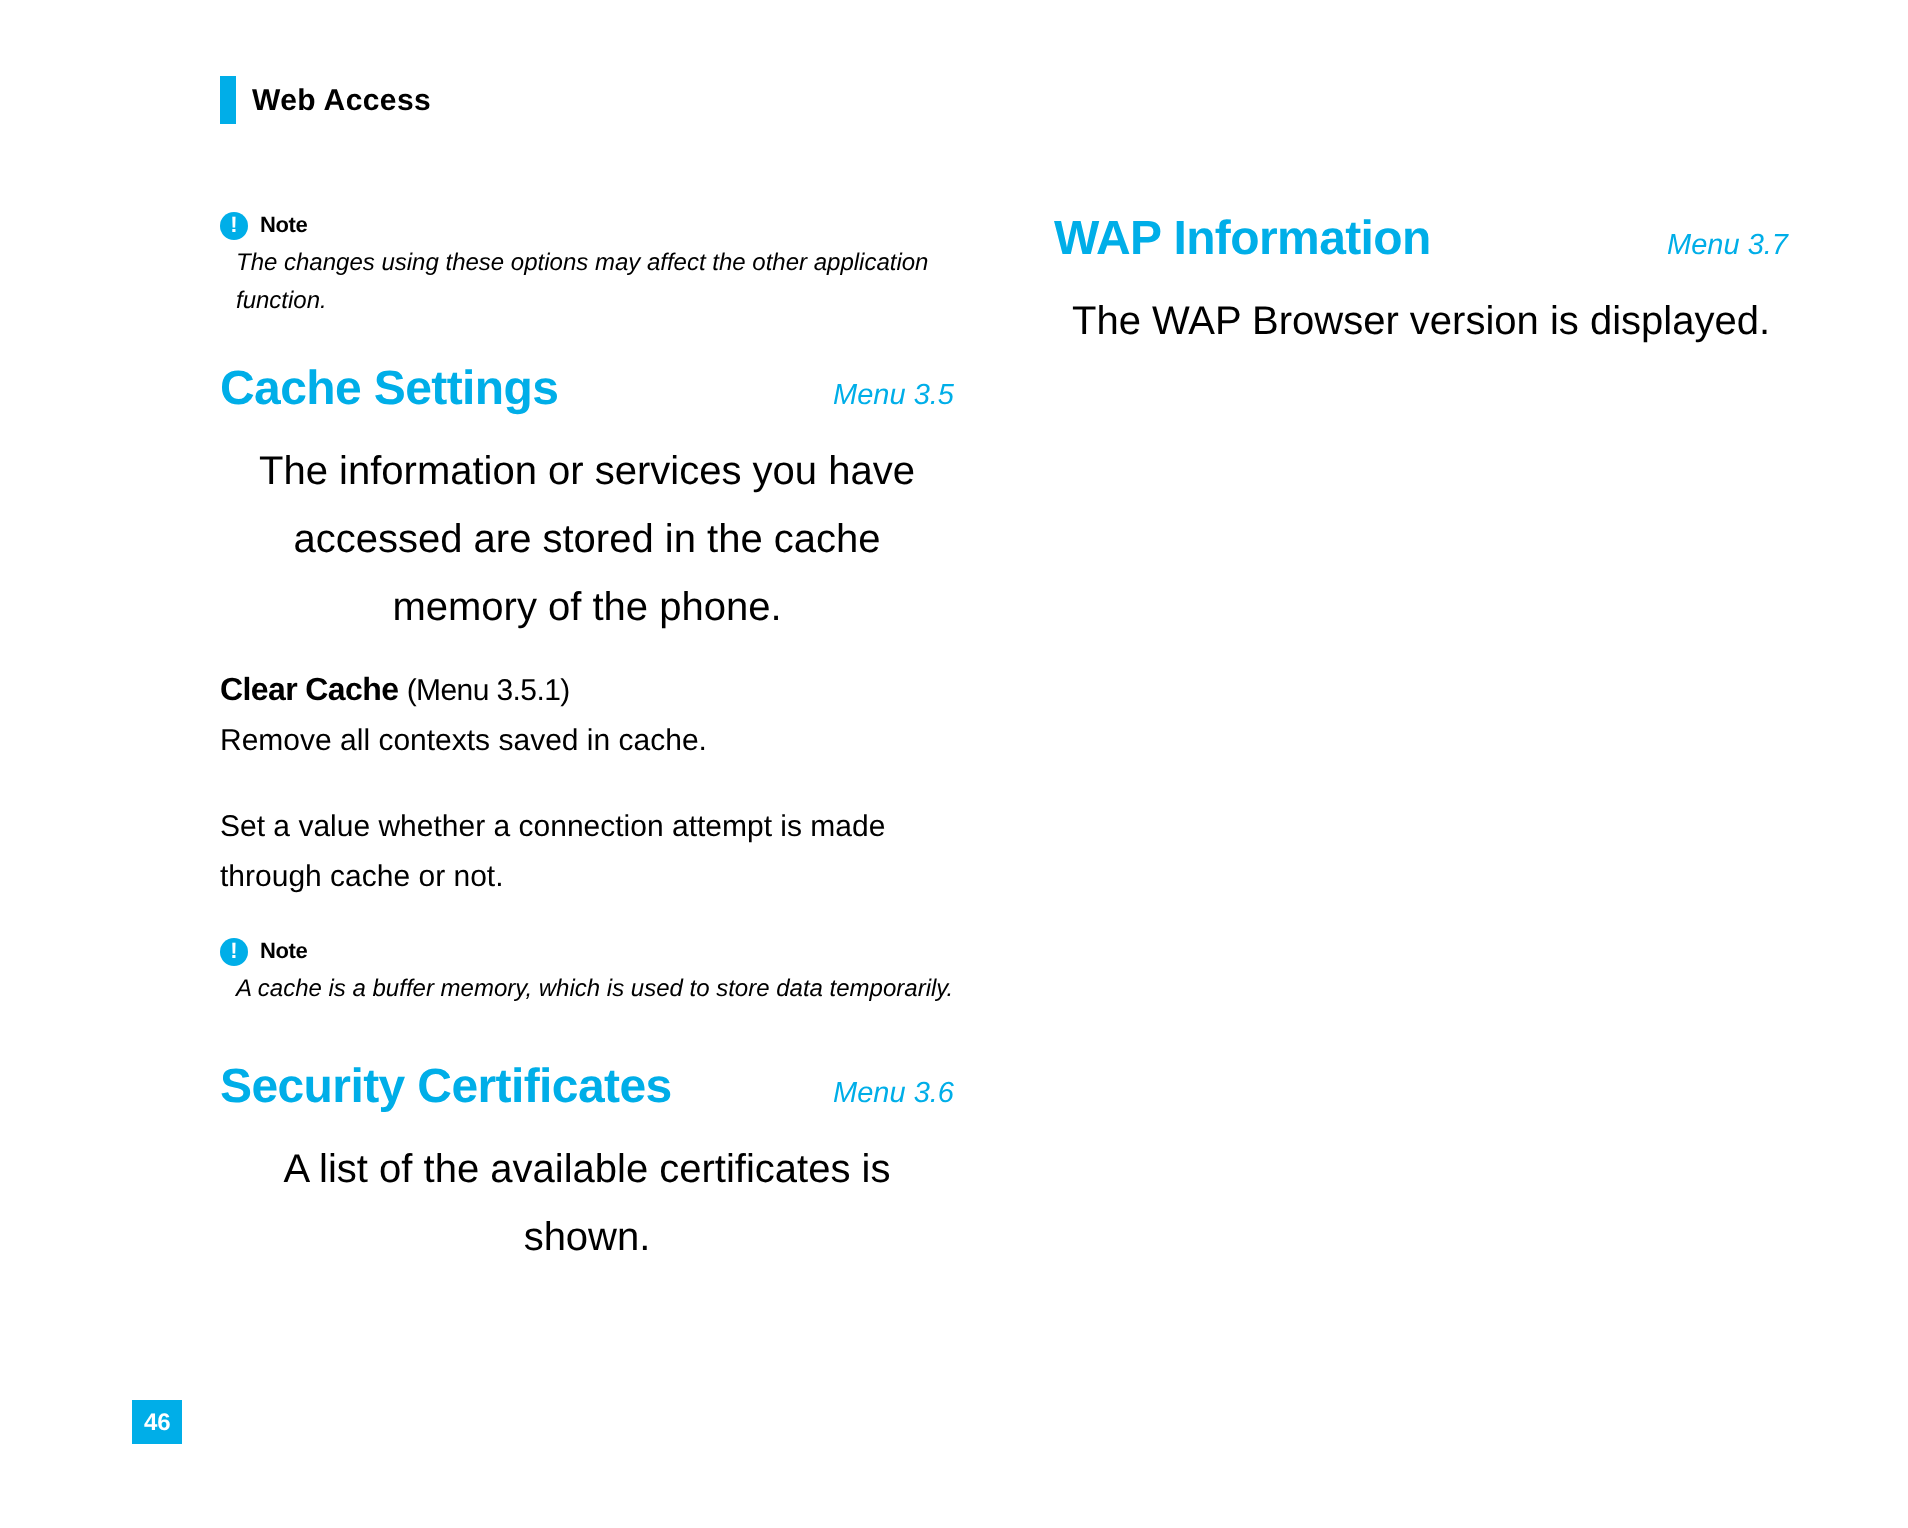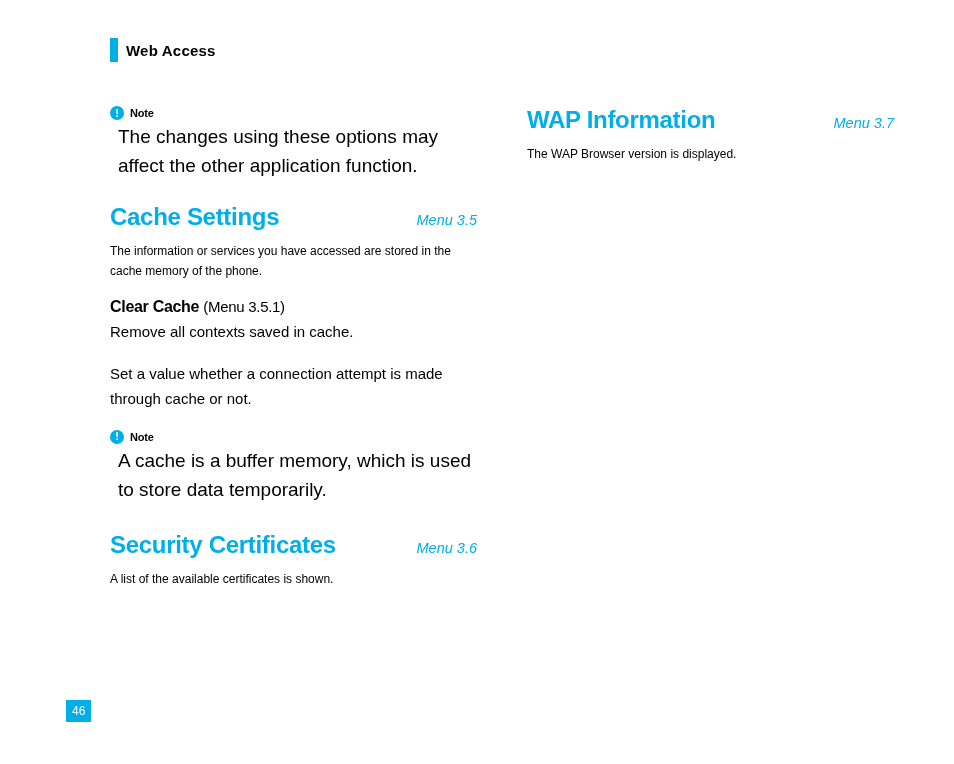--- a/index.html
+++ b/index.html
@@ -60,47 +60,49 @@
     justify-content: center;
     margin-right: 6px;
     line-height: 1;
   }
   .note-label {
     font-weight: 900;
     font-size: 11px;
     letter-spacing: -0.2px;
   }
   .note-text {
-    font-size: 19px;
+    font-size: 12px;
     line-height: 1.55;
     padding-left: 8px;
     max-width: 380px;
+    font-style: italic;
   }
   .section-row {
     display: flex;
     justify-content: space-between;
     align-items: baseline;
     margin-bottom: 10px;
   }
   .section-title {
     color: #00aee8;
     font-weight: 900;
     font-size: 24px;
     letter-spacing: -0.3px;
     font-stretch: condensed;
   }
   .menu-ref {
     color: #00aee8;
     font-style: italic;
     font-size: 14.5px;
   }
   .body-text {
-    font-size: 12px;
+    font-size: 20px;
     line-height: 1.7;
     margin-bottom: 16px;
+    text-align: center;
   }
   .sub-title {
     font-weight: 900;
     font-size: 16px;
     letter-spacing: -0.3px;
     font-stretch: condensed;
     margin-bottom: 4px;
   }
   .sub-menu {
     font-weight: normal;
@@ -113,21 +115,21 @@
   }
   .section-block {
     margin-bottom: 26px;
   }
   .page-number {
     position: absolute;
     bottom: 42px;
     left: 66px;
     background: #00aee8;
     color: #fff;
-    font-weight: normal;
+    font-weight: bold;
     font-size: 12px;
     padding: 4px 6px;
   }
 </style>
 </head>
 <body>
 
 <div class="page">
 
   <div class="chapter-header">

